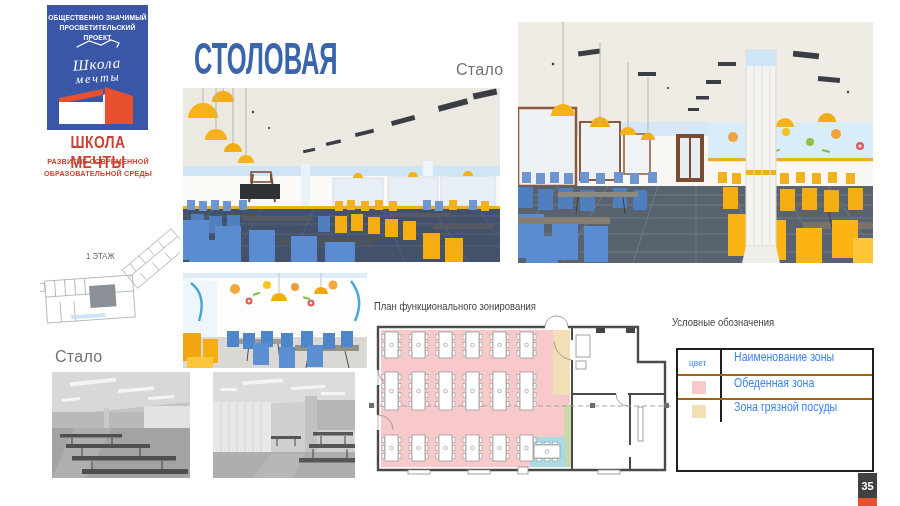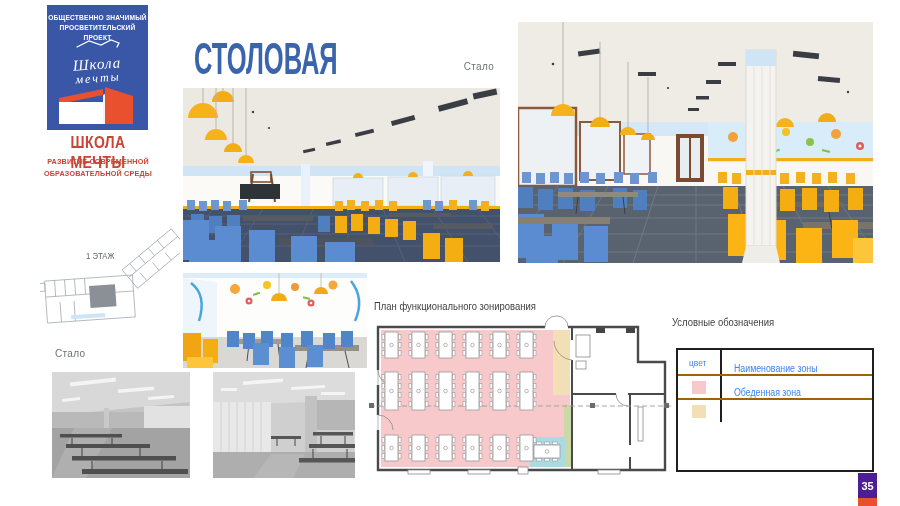--- a/index.html
+++ b/index.html
@@ -14,39 +14,39 @@
              font-size:6.6px;line-height:1.5;letter-spacing:.2px;}
   .logo-script{width:100%;text-align:center;margin-top:6px;color:#fff;
                font-family:"Liberation Serif",serif;font-style:italic;transform:rotate(-4deg);}
   .logo-script .w1{font-size:15px;letter-spacing:1px;display:block;line-height:1;}
   .logo-script .w2{font-size:12px;letter-spacing:2px;display:block;line-height:1.05;}
   .logo-title{left:38px;top:133px;width:120px;text-align:center;font-size:17px;font-weight:bold;
               color:#cb4335;transform:scaleX(.82);transform-origin:center top;letter-spacing:.5px;}
   .logo-sub{left:36px;top:156px;width:124px;text-align:center;font-size:8px;font-weight:bold;
             color:#cb4335;line-height:1.45;transform:scaleX(.9);transform-origin:center top;letter-spacing:.2px;}
 
-  .small-label{font-size:10px;color:#6e7276;letter-spacing:.3px;}
+  .small-label{font-size:16px;color:#6e7276;letter-spacing:.3px;}
   .floor-label{left:86px;top:251px;font-size:9px;color:#5f6368;transform:scaleX(.85);transform-origin:left top;}
   .before-label{left:55px;top:348px;}
   .after-label{left:456px;top:61px;width:38px;text-align:right;}
 
   .page-title{left:194px;top:34px;font-size:44px;font-weight:bold;color:#3a65ad;
               transform:scaleX(.58);transform-origin:left top;letter-spacing:0;}
 
   .plan-label{left:374px;top:300px;font-size:10.5px;color:#3f3f3f;transform:scaleX(.9);transform-origin:left top;}
   .legend-heading{left:672px;top:316px;font-size:10.5px;color:#3f3f3f;transform:scaleX(.9);transform-origin:left top;}
 
   
   .lg-table{left:676px;top:348px;width:198px;height:124px;border:2px solid #1f1f1f;
             box-sizing:border-box;display:grid;grid-template-rows:repeat(5,1fr);
             background:#fff;color:#3b82f6;}
   .lg-row{display:grid;grid-template-columns:44px 1fr;border-top:2px solid #a16207;}
   .lg-row:first-child{border-top:none;}
   .lg-c1{border-right:2px solid #1f1f1f;display:flex;align-items:center;justify-content:center;}
-  .lg-c2{display:flex;align-items:flex-end;padding-left:12px;font-size:10px;}
+  .lg-c2{display:flex;align-items:flex-start;padding-left:12px;font-size:12px;}
   .lg-head .lg-c1{font-size:9.5px;}
   .swatch{width:14px;height:13px;display:inline-block;}
 
   
   .badge{left:858px;top:473px;width:19px;height:33px;}
   .badge-top{width:100%;height:25px;background:#3a57a7;color:#fff;font-size:11px;font-weight:bold;
              display:flex;align-items:center;justify-content:center;}
   .badge-bottom{width:100%;height:8px;background:#e8502e;}
 </style>
 </head>
@@ -610,21 +610,24 @@
           <span class="swatch" style="background: rgb(248, 201, 203);"></span>
         </div>
       <div class="lg-c2">
           <span class="cond">Обеденная зона</span>
         </div>
     </div>
     <div class="lg-row">
       <div class="lg-c1">
           <span class="swatch" style="background: rgb(242, 223, 182);"></span>
         </div>
+      <div class="lg-c2">
+          <span class="cond">Зона грязной посуды</span>
+        </div>
     </div>
   </div>
 
   <div class="abs badge">
-    <div class="badge-top" style="background: #4c1d95;">35</div>
+    <div class="badge-top" style="background: #404040;">35</div>
     <div class="badge-bottom" style="background: rgb(232, 80, 46);"></div>
   </div>
 
 </div>
 
 </body></html>

